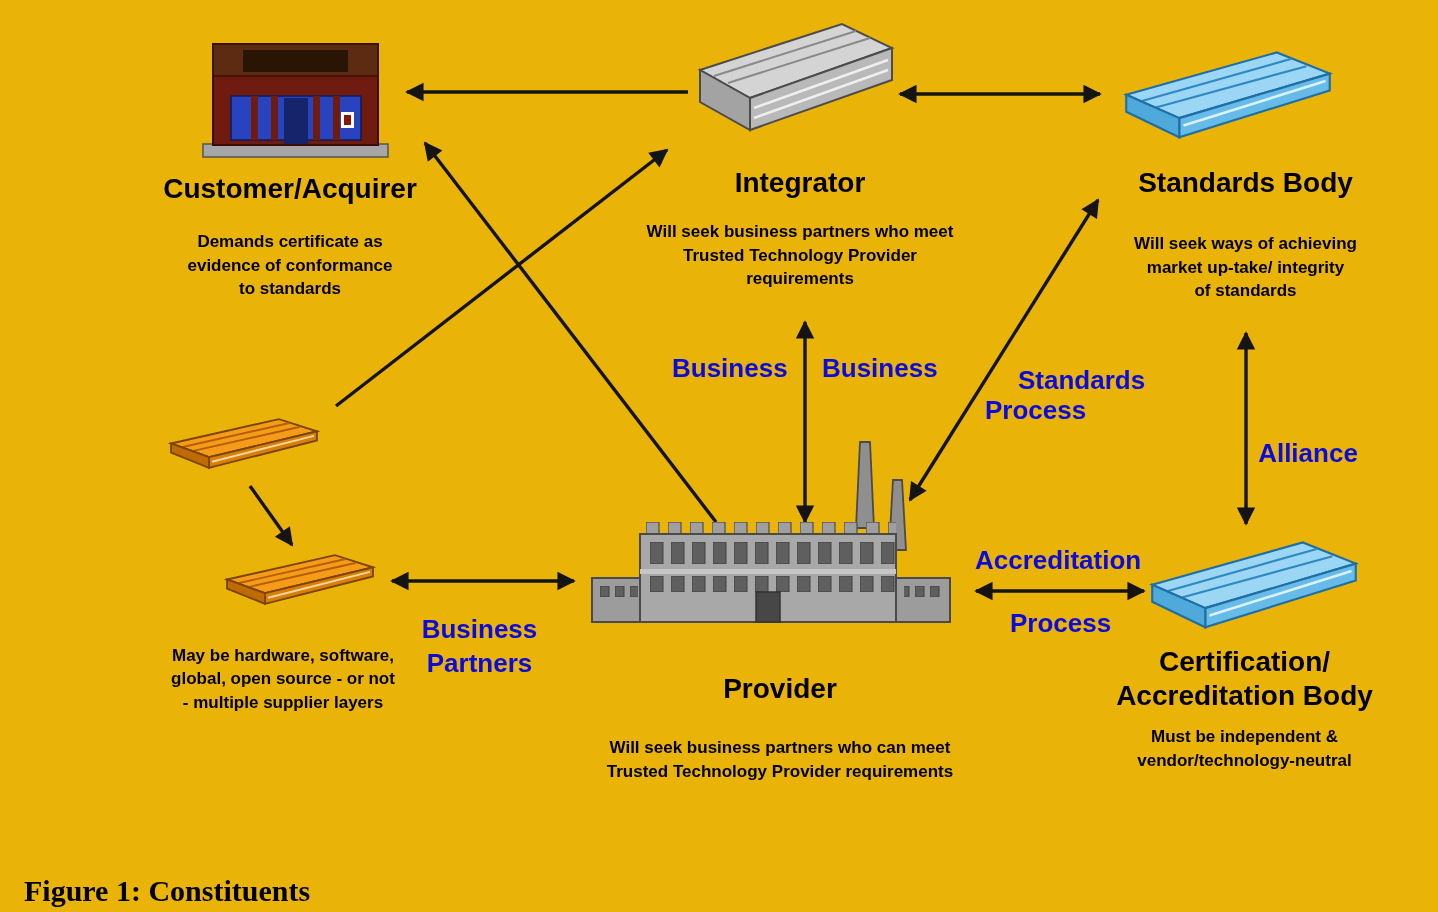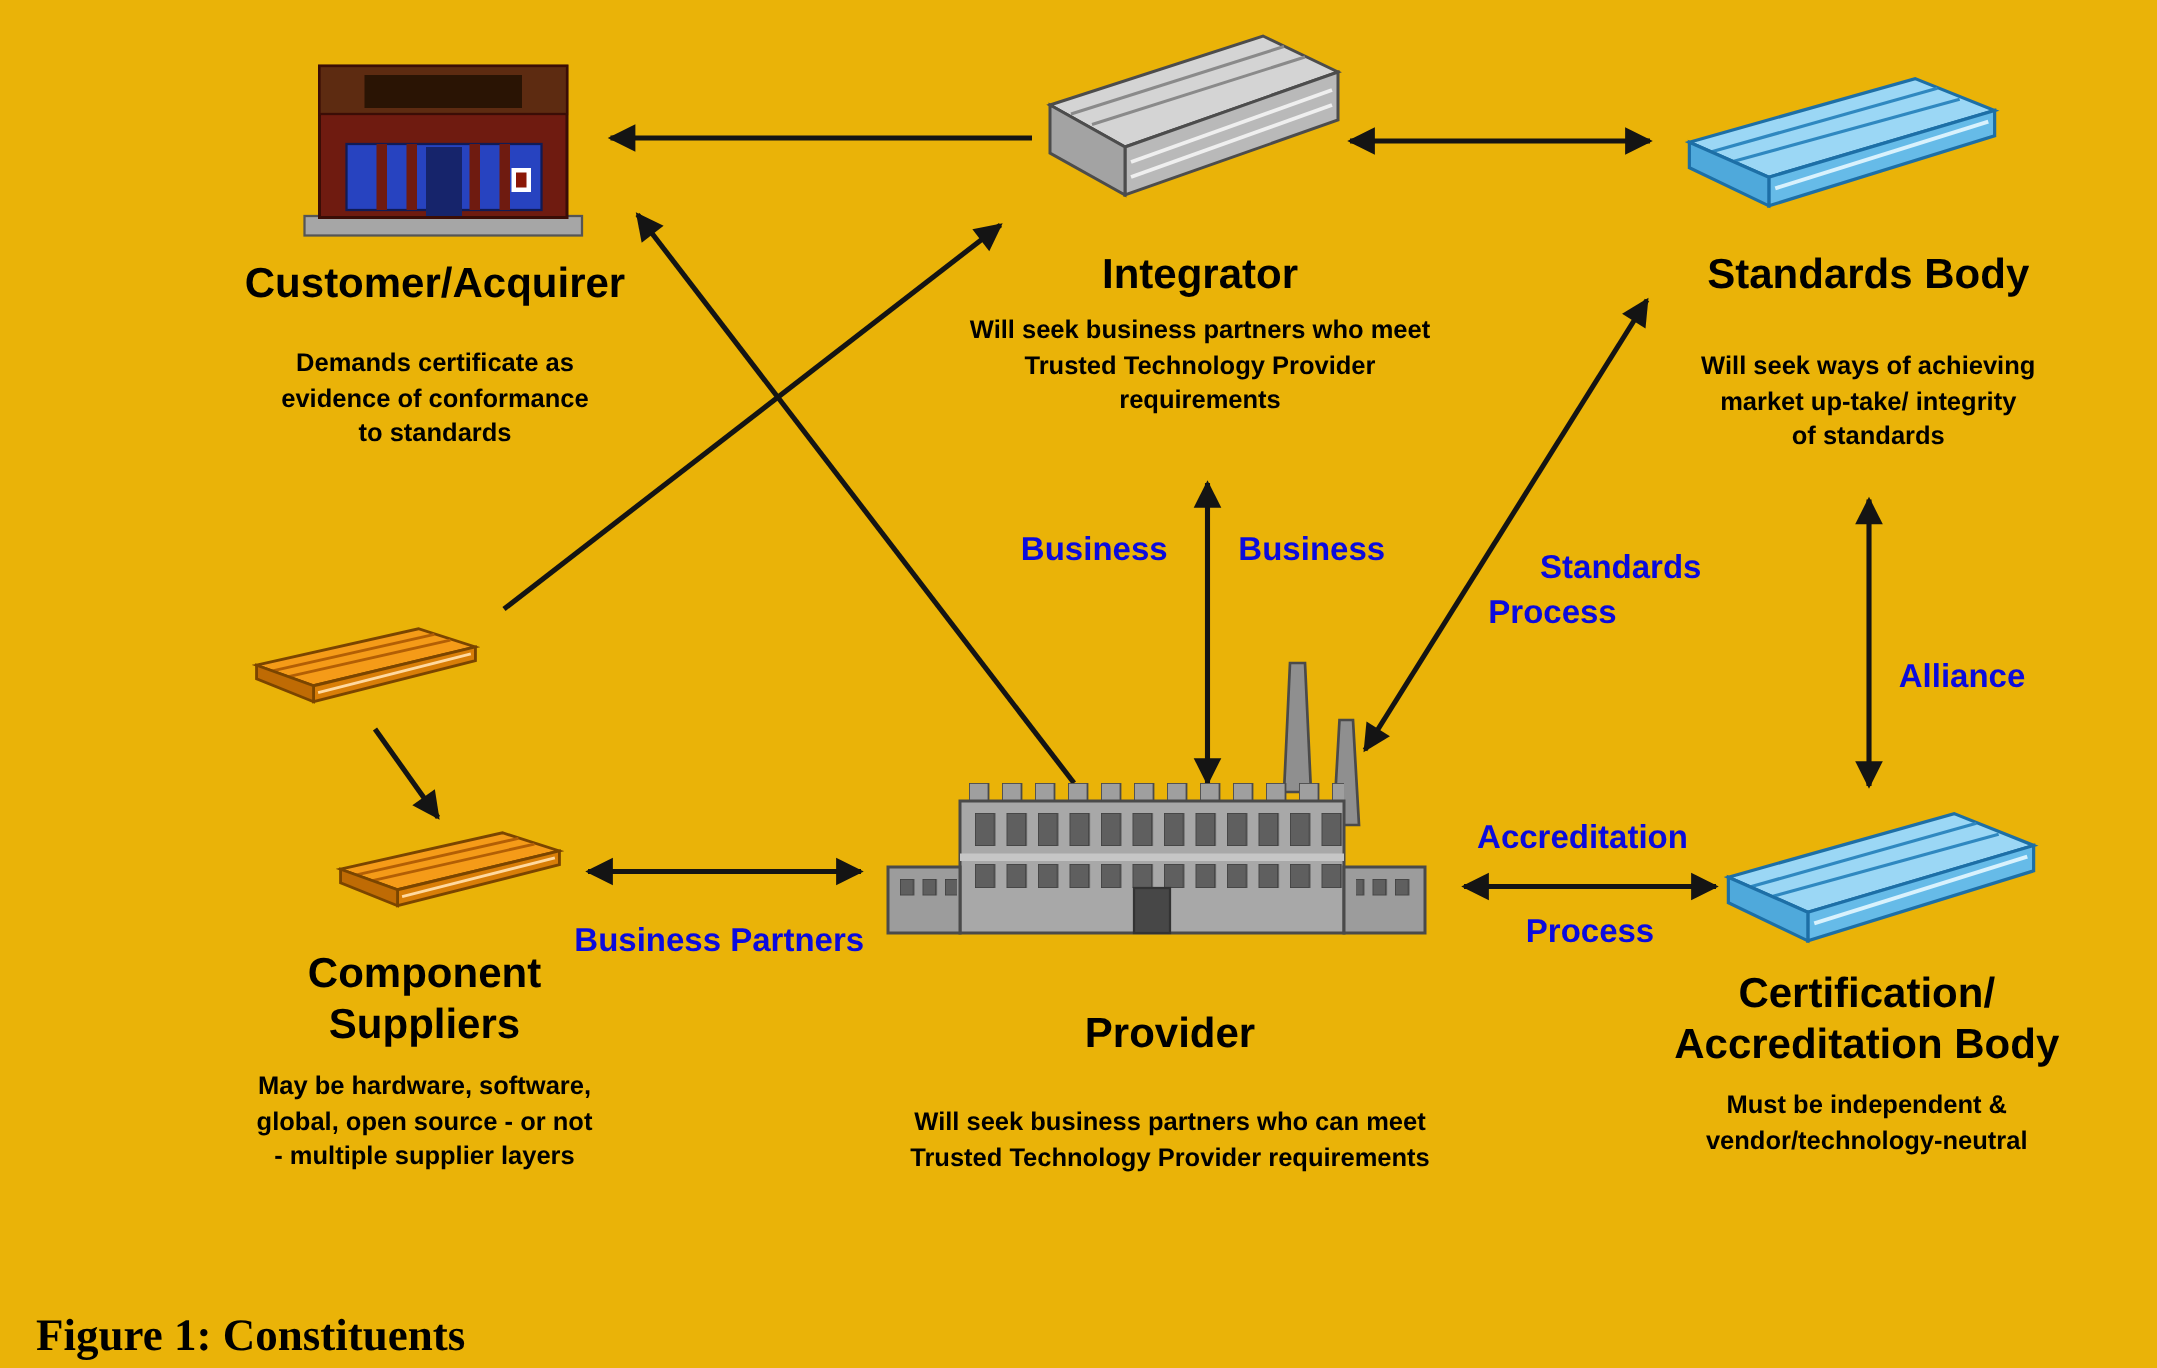--- a/index.html
+++ b/index.html
@@ -4,21 +4,21 @@
 <style>
   html,body{margin:0;padding:0;background:#ffffff;font-family:"Liberation Sans",sans-serif;}
   .canvas{position:relative;width:1438px;height:912px;background:#eab308;overflow:hidden;}
   .arrows{position:absolute;left:0;top:0;width:1438px;height:912px;z-index:1;}
   .icon-wrap{position:absolute;z-index:2;line-height:0;}
   .node{position:absolute;text-align:center;z-index:3;}
   .node-title{font-weight:bold;font-size:28px;color:#000;white-space:pre-line;line-height:1.22;}
   .node-desc{font-weight:bold;font-size:17px;color:#000;white-space:pre-line;line-height:1.38;margin-top:24px;}
   .desc-tight{margin-top:12px;}
   .desc-loose{margin-top:30px;}
-  .edge-label{position:absolute;z-index:3;color:#0b0bdd;font-size:22px;font-weight:bold;text-align:center;white-space:pre-line;line-height:1.3;}
+  .edge-label{position:absolute;z-index:3;color:#0b0bdd;font-size:26px;font-weight:bold;text-align:center;white-space:pre-line;line-height:1.3;}
   .caption{position:absolute;left:24px;top:874px;z-index:3;font-family:Liberation Serif, serif;font-weight:bold;font-size:30px;color:#000;}
 </style>
 </head>
 <body>
 
 <div class="canvas">
 
   <svg class="arrows">
     <defs>
       <marker id="ah" viewBox="0 0 12 12" refX="10" refY="6" markerWidth="6.5" markerHeight="6.5" orient="auto-start-reverse">
@@ -143,35 +143,33 @@
 
   <div class="node" style="left:130px;top:172px;width:320px">
     <div class="node-title">Customer/Acquirer</div>
     <div class="node-desc">Demands certificate as
 evidence of conformance
 to standards</div>
   </div>
 
   <div class="node" style="left:570px;top:166px;width:460px">
     <div class="node-title">Integrator</div>
-    <div class="node-desc desc-tight" style="margin-top:8px">Will seek business partners who meet
+    <div class="node-desc desc-tight" style="margin-top:20px">Will seek business partners who meet
 Trusted Technology Provider
 requirements</div>
   </div>
 
   <div class="node" style="left:1078px;top:166px;width:335px">
     <div class="node-title">Standards Body</div>
     <div class="node-desc desc-tight" style="margin-top:32px">Will seek ways of achieving
 market up-take/ integrity
 of standards</div>
   </div>
 
   <div class="node" style="left:118px;top:632px;width:330px">
-    <div class="node-title">Component
-Suppliers</div>
     <div class="node-desc desc-tight">May be hardware, software,
 global, open source - or not
 - multiple supplier layers</div>
   </div>
 
   <div class="node" style="left:540px;top:672px;width:480px">
     <div class="node-title">Provider</div>
     <div class="node-desc desc-loose">Will seek business partners who can meet
 Trusted Technology Provider requirements</div>
   </div>

